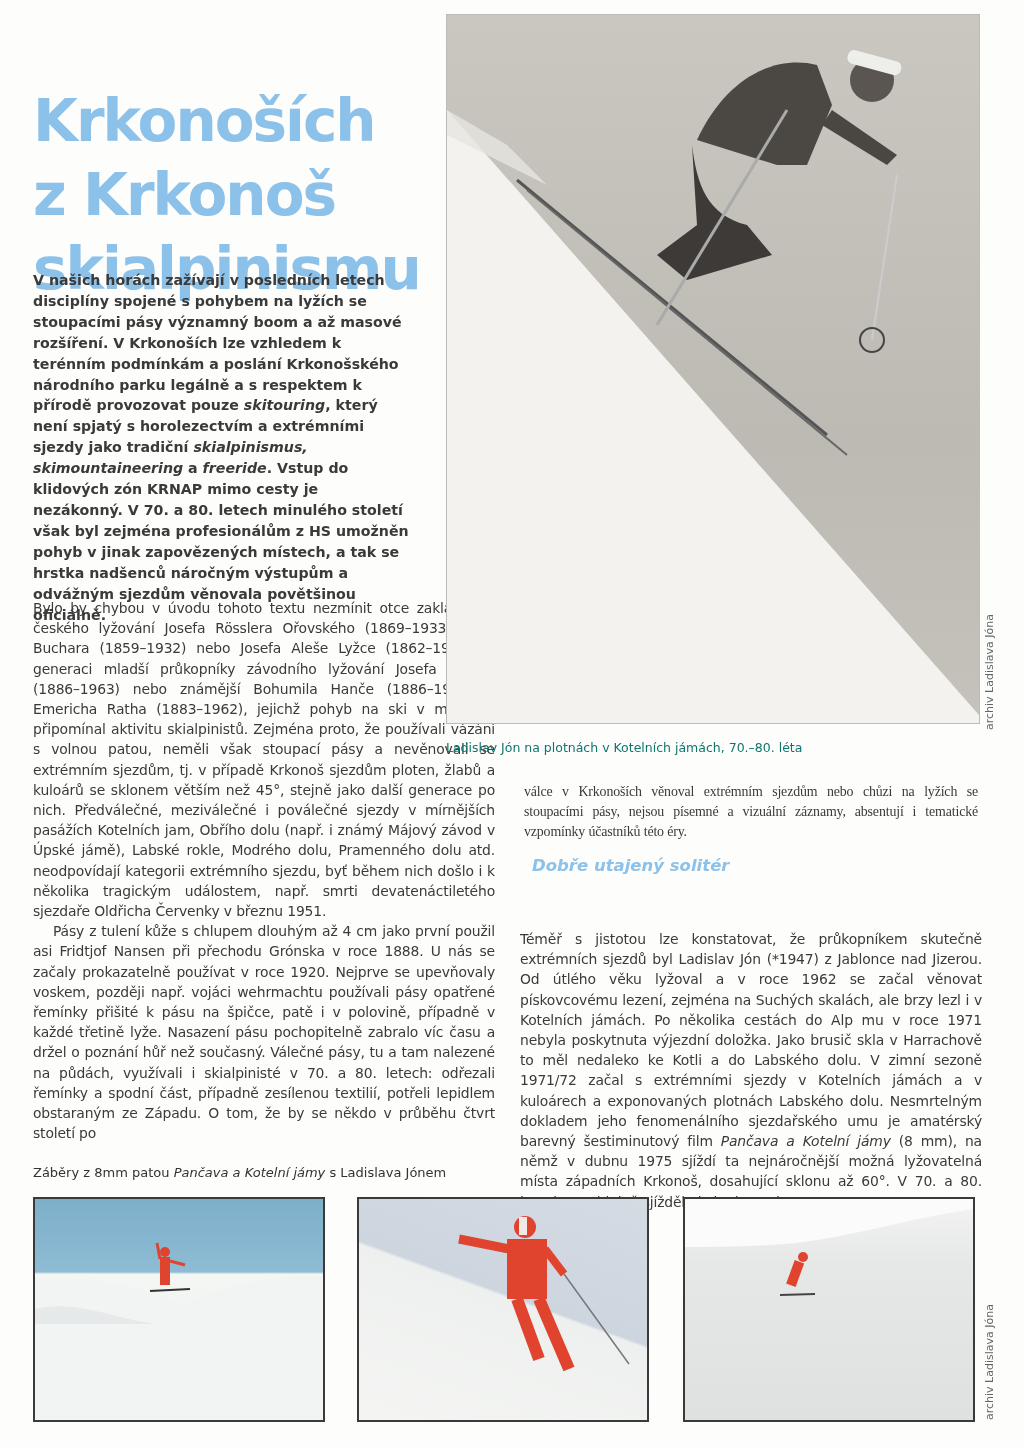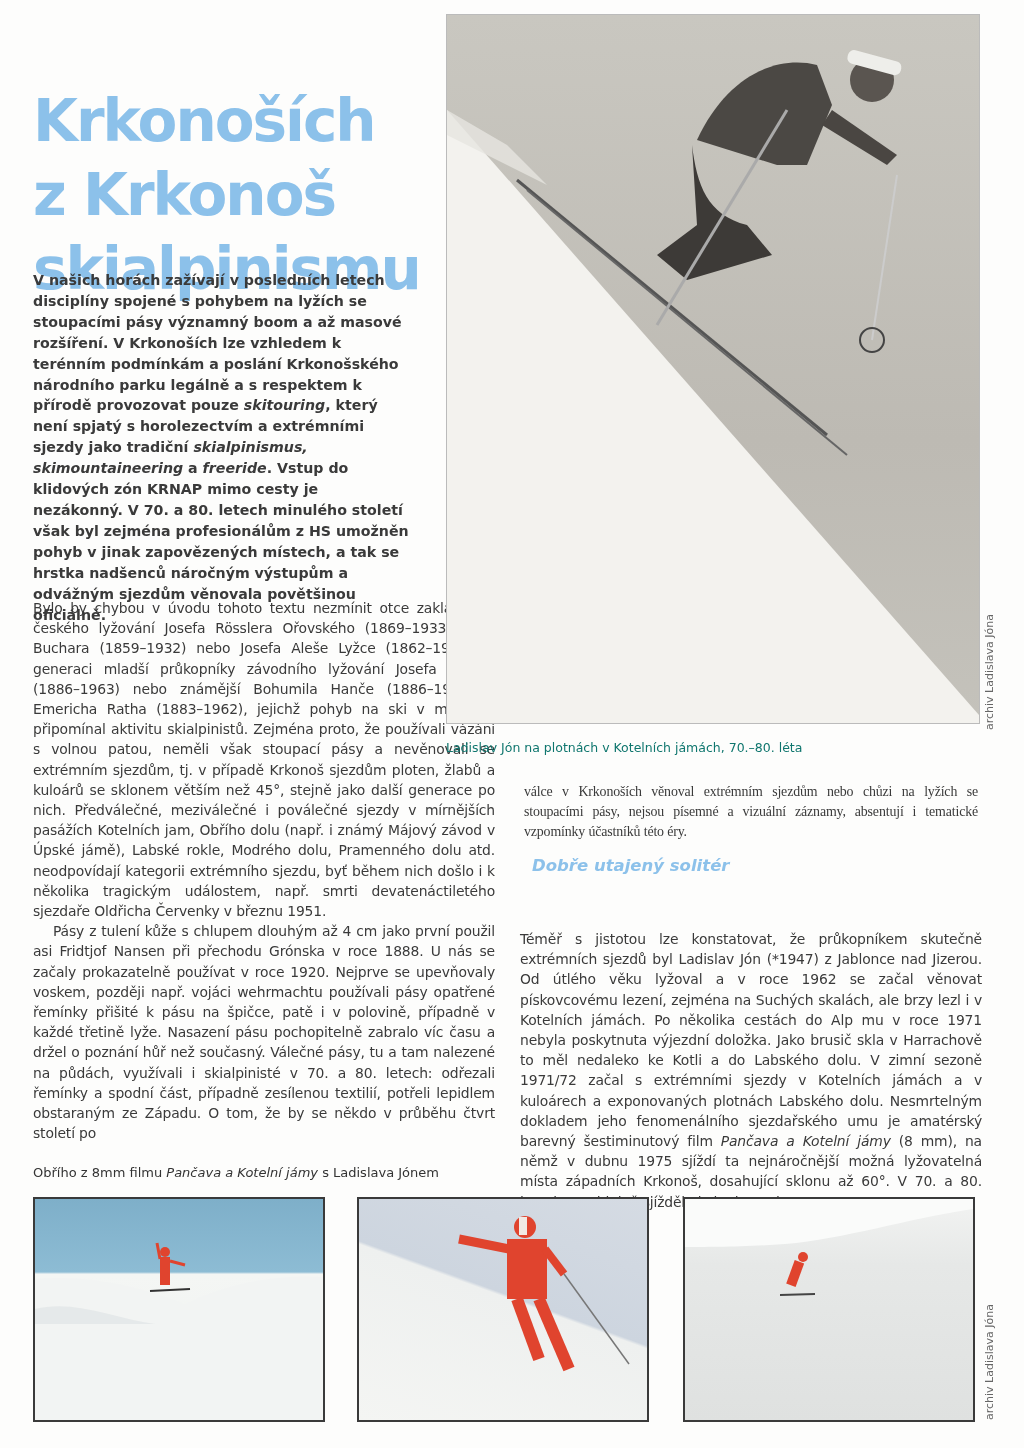--- a/index.html
+++ b/index.html
@@ -97,21 +97,21 @@
 <div class="credit" style="left:983px; top:730px;">archiv Ladislava Jóna</div>
 
 <div class="col-text col2">
   <p>válce v Krkonoších věnoval extrémním sjezdům nebo chůzi na lyžích se stoupacími pásy, nejsou písemné a vizuální záznamy, absentují i tematické vzpomínky účastníků této éry.</p>
 </div>
 <div class="subhead">Dobře utajený solitér</div>
 <div class="col-text col2b">
   <p><span>Téměř s jistotou lze konstatovat, že průkopníkem skutečně extrémních sjezdů byl Ladislav Jón (*1947) z Jablonce nad Jizerou. Od útlého věku lyžoval a v roce 1962 se začal věnovat pískovcovému lezení, zejména na Suchých skalách, ale brzy lezl i v Kotelních jámách. Po několika cestách do Alp mu v roce 1971 nebyla poskytnuta výjezdní doložka. Jako brusič skla v Harrachově to měl nedaleko ke Kotli a do Labského dolu. V zimní sezoně 1971/72 začal s extrémními sjezdy v Kotelních jámách a v kuloárech a exponovaných plotnách Labského dolu. Nesmrtelným dokladem jeho fenomenálního sjezdařského umu je amatérský barevný šestiminutový film </span><i>Pančava a Kotelní jámy</i><span> (8 mm), na němž v dubnu 1975 sjíždí ta nejnáročnější možná lyžovatelná místa západních Krkonoš, dosahující sklonu až 60°. V 70. a 80. letech pravidelně sjížděl okolo dvaceti</span></p>
 </div>
 
-<div class="caption-films"><span>Obřího z 8mm filmu </span><i>Pančava a Kotelní jámy</i><span> s Ladislava Jónem</span></div>
+<div class="caption-films"><span>Záběry z 8mm patou </span><i>Pančava a Kotelní jámy</i><span> s Ladislava Jónem</span></div>
 
 <div class="film f1">
   <svg width="288" height="221" viewBox="0 0 288 221">
     <path d="M0 80 C60 75 110 90 150 105 C190 85 240 75 288 78 L288 221 L0 221 Z" fill="#f2f4f3"></path>
     <path d="M0 110 C40 100 80 120 120 125 L0 125 Z" fill="#dfe4e6" opacity="0.7"></path>
     <rect x="125" y="58" width="10" height="28" fill="#e0442e"></rect>
     <circle cx="130" cy="53" r="5" fill="#e0442e"></circle>
     <line x1="125" y1="60" x2="122" y2="44" stroke="#e0442e" stroke-width="3"></line>
     <line x1="135" y1="62" x2="150" y2="66" stroke="#e0442e" stroke-width="3"></line>
     <line x1="115" y1="92" x2="155" y2="90" stroke="#333" stroke-width="2"></line>

